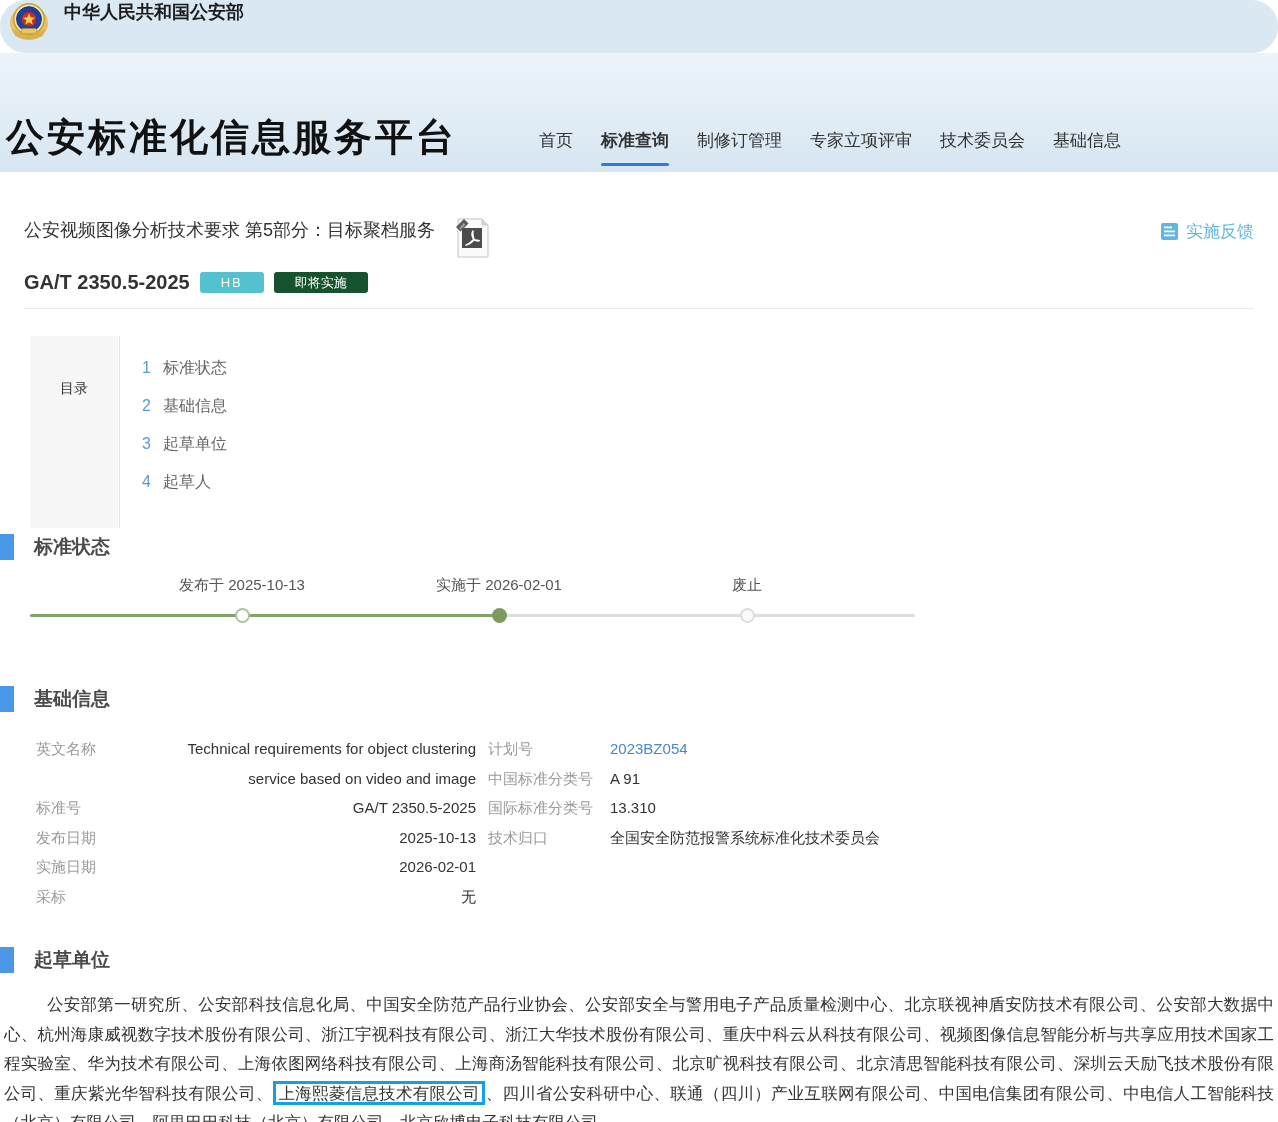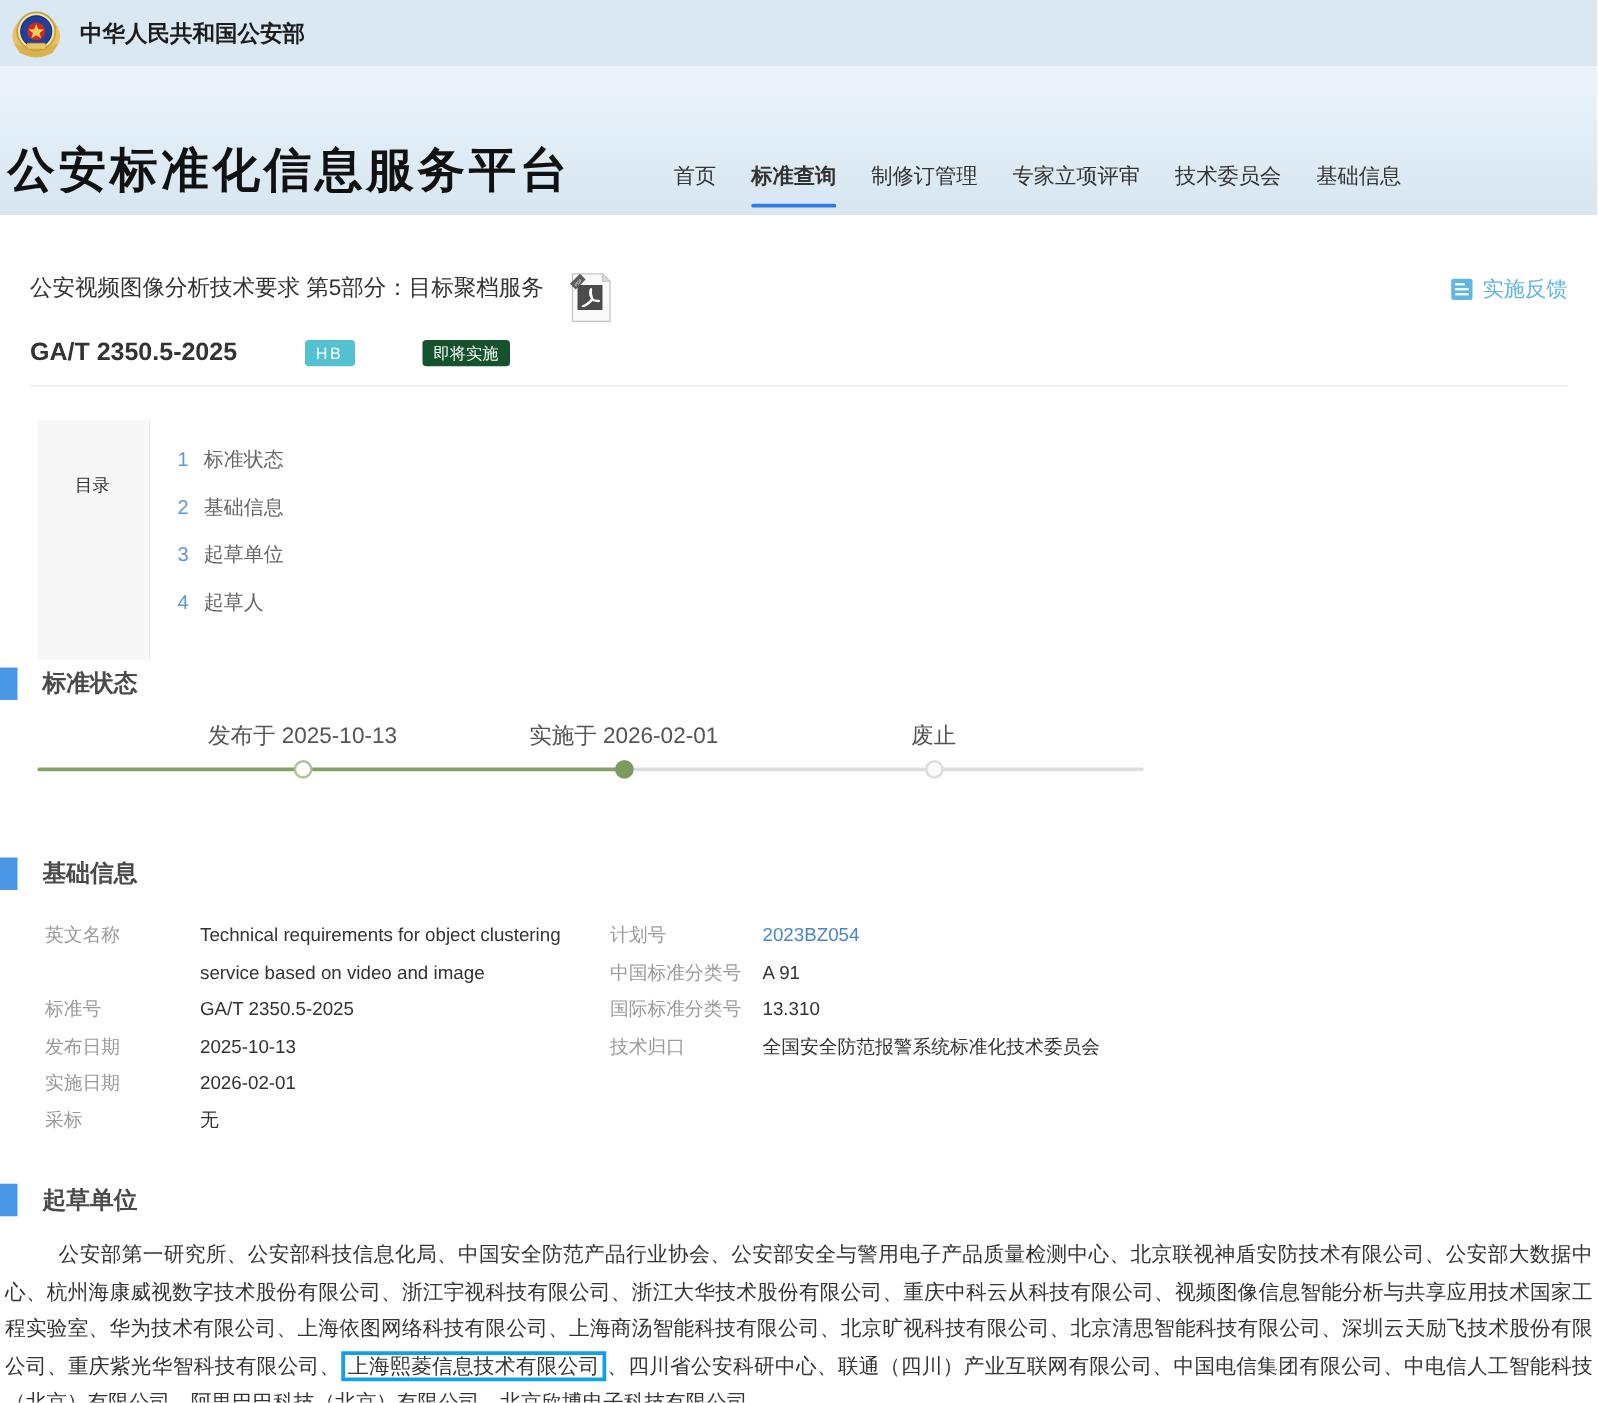--- a/index.html
+++ b/index.html
@@ -1,20 +1,20 @@
 <!DOCTYPE html>
 <html><head>
 <meta charset="utf-8">
 <style>
   * { margin:0; padding:0; box-sizing:border-box; }
   html,body { width:1278px; height:1122px; background:#fff;
     font-family:"Liberation Sans","DejaVu Sans",sans-serif; color:#333; overflow:hidden; }
 
   
-  .topbar { height:53px; background:#dae8f4; display:flex; align-items:center; padding-left:8px; }
+  .topbar { height:53px; background:#dae8f4; display:flex; align-items:flex-start; padding-left:8px;border-radius:26px; }
   .emblem { width:42px; height:42px; flex:0 0 auto; }
   .site-name { margin-left:14px; font-size:18px; font-weight:bold; color:#1c1c1c; }
 
   
   .banner { height:119px; background:linear-gradient(180deg,#ecf4fa 0%,#d7e6f2 100%);
     display:flex; align-items:flex-end; padding:0 12px 16px 6px;text-align:right; }
   .platform-title { font-size:38px; font-weight:bold; color:#111; letter-spacing:3px; line-height:1; }
   .nav { display:flex; margin-left:82px; gap:28px; align-items:flex-end; padding-bottom:4px; }
   .nav-item { font-size:17px; color:#333; position:relative; cursor:pointer; white-space:nowrap; }
   .nav-item.active { font-weight:bold; }
@@ -24,21 +24,21 @@
   
   .doc-header { margin:46px 24px 0 24px; position:relative; }
   .doc-title-line { display:flex; align-items:flex-start; gap:20px; }
   .doc-title { font-size:18px; font-weight:400; color:#333; }
   .pdf-icon { width:34px; height:40px; cursor:pointer; }
   .feedback-link { position:absolute; right:0; top:2px; display:flex; align-items:center; gap:7px;
     color:#5fb6e2; font-size:17px; cursor:pointer; }
   .feedback-icon { width:19px; height:19px; }
   .std-line { margin-top:13px; display:flex; align-items:center; gap:10px; }
   .std-no { font-size:20px; font-weight:bold; color:#333; }
-  .badge { font-size:13px; color:#fff; border-radius:3px; padding:3px 9px; line-height:1.2;margin-left:44px; }
+  .badge { font-size:13px; color:#fff; border-radius:3px; padding:3px 21px; line-height:1.2; }
   .badge-hb { background:#53c1cf; letter-spacing:2px; }
   .badge-status { background:#14532d; }
   .divider { margin:14px 24px 0 24px; border-top:1px solid #e9e9e9; }
 
   
   .toc { margin:27px 0 0 30px; display:flex; height:192px; }
   .toc-box { width:88px; background:#f7f7f7; display:flex; justify-content:center;
     padding-top:44px; font-size:14px; color:#333; }
   .toc-list { border-left:1px solid #e6e6e6; margin-left:1px; padding:22px 0 0 22px; }
   .toc-item { display:flex; align-items:baseline; gap:12px; height:22px; margin-bottom:16px; cursor:pointer; }
@@ -46,39 +46,39 @@
   .toc-label { color:#666; font-size:16px; }
 
   
   .section-header { display:flex; align-items:center; margin-top:6px; }
   .section-bar { width:14px; height:26px; background:#4a97e8; }
   .section-title { margin-left:20px; font-size:19px; font-weight:bold; color:#4a4a4a; }
 
   
   .timeline { position:relative; height:112px; }
   .tl-label { position:absolute; top:16px; width:220px; text-align:center;
-    font-size:18px; color:#555; }
+    font-size:15px; color:#555; }
   .tl-line { position:absolute; top:54px; height:3px; border-radius:2px; }
   .tl-line.green { left:30px; width:469px; background:#84a167; }
   .tl-line.gray  { left:499px; width:416px; background:#dedede; }
   .tl-dot { position:absolute; top:48px; width:15px; height:15px; border-radius:50%; }
   .tl-dot.hollow-green { background:#fff; border:2px solid #aec39a; }
   .tl-dot.filled-green { background:#7d9b5e; }
   .tl-dot.hollow-gray  { background:#fafafa; border:2px solid #ddd; }
 
   
   .info-grid { margin:22px 24px 6px 36px; display:flex; }
   .info-col-left { width:452px; flex:0 0 auto; }
   .info-col-right { flex:1; }
   .info-row { display:flex; line-height:29.5px; }
   .info-label { color:#9a9a9a; font-size:15px; flex:0 0 auto; }
   .info-col-left .info-label { width:124px; }
   .info-col-right .info-label { width:122px; }
   .info-value { color:#333; font-size:15px; }
-  .info-col-left .info-value { width:316px; }
+  .info-col-left .info-value { width:316px;text-align:right; }
   .info-value.link { color:#4a86c8; cursor:pointer; }
 
   
   .drafting-para { margin:17px 4px 0 4px; font-size:16.5px; line-height:29.5px; color:#333;
     text-indent:2.6em; text-align:justify; }
   .company-highlight { border:3px solid #14a0e6; padding:0 2px; margin:0 1px; text-indent:0; }
 
   .mt-basic { margin-top:14px; }
   .mt-drafting { margin-top:36px; }
 </style>

